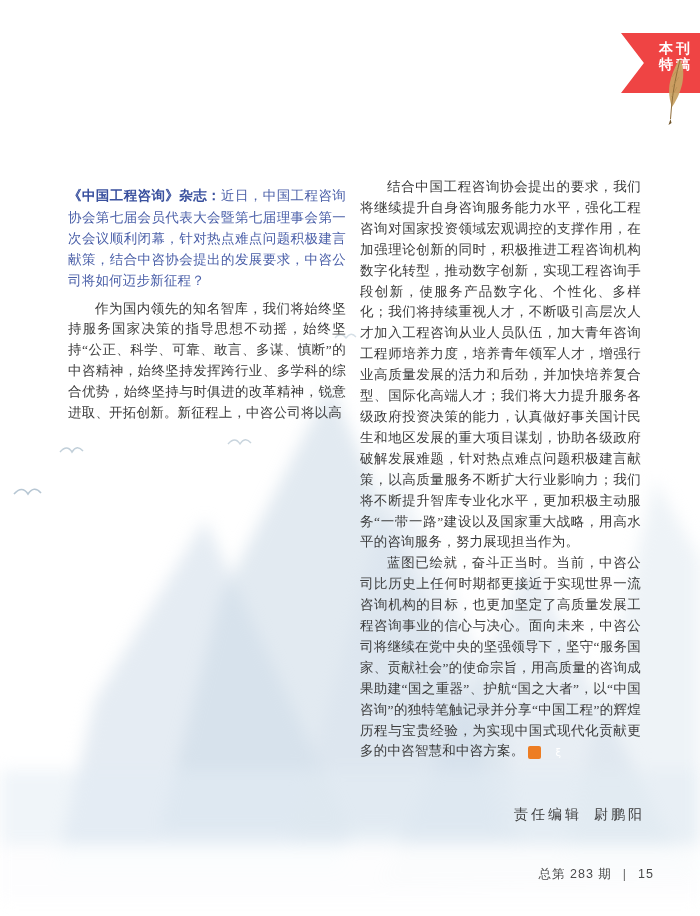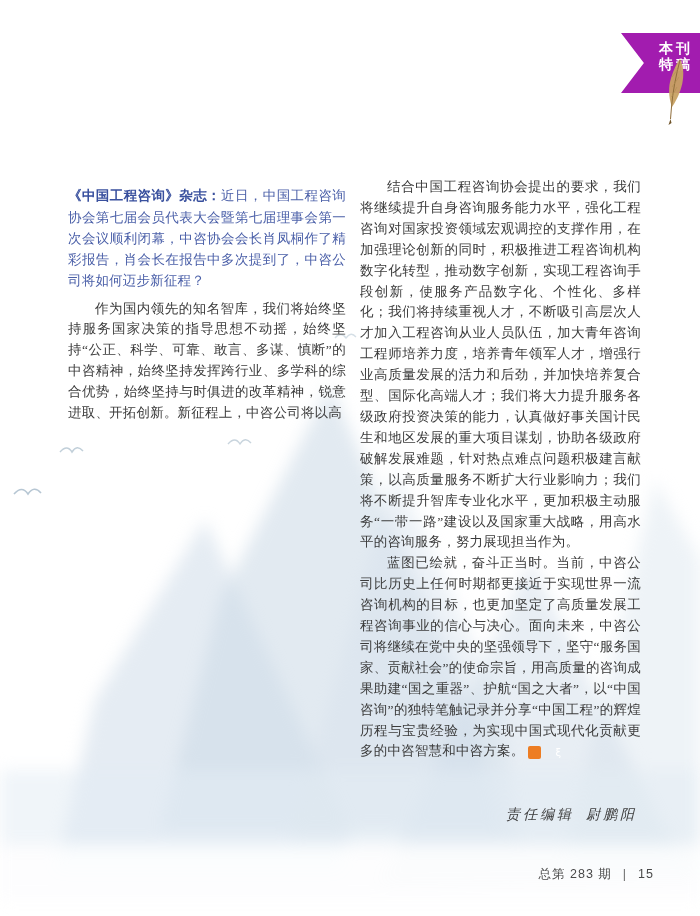--- a/index.html
+++ b/index.html
@@ -13,21 +13,21 @@
 
   
   .watermark { position:absolute; inset:0; pointer-events:none; }
   .watermark svg { position:absolute; left:0; top:0; }
   .mountains { filter: blur(8px); }
   .birds { filter: blur(0.6px); }
 
   
   .flag {
     position:absolute; top:33px; right:0; width:79px; height:60px;
-    background:#a21caf;
+    background:#ef4444;
     clip-path: polygon(0 0, 100% 0, 100% 100%, 0 100%, 29% 50%);
     z-index:5;
   }
   .flag-text {
     position:absolute; top:7px; right:7px;
     color:#ffffff; font-weight:bold; font-size:14px; line-height:16px;
     letter-spacing:3px; text-align:left;
     font-family:"Liberation Sans", sans-serif;
   }
   .quill { position:absolute; top:57px; right:13px; z-index:6; }
@@ -52,22 +52,22 @@
   .endmark {
     display:inline-block; width:13px; height:13px;
     background:#ed7d23; color:#ffffff;
     font-size:10px; line-height:13px; text-align:center;
     vertical-align:-1px; margin-left:4px; border-radius:2px;
     font-family:"DejaVu Sans", sans-serif;
   }
 
   
   .editor {
-    position:absolute; top:806px; right:63px;
-    font-style:italic; font-size:14px; letter-spacing:3px;
+    position:absolute; top:806px; right:55px;
+    font-size:14px; letter-spacing:3px;
     color:#3d3d3d; z-index:2;
   }
   .editor .gap { display:inline-block; width:12px; }
   .page-footer {
     position:absolute; top:866px; right:46px;
     font-size:12.5px; color:#494949; letter-spacing:1px; z-index:2;
     font-family:"Liberation Sans", sans-serif;
   }
   .page-footer .sep { margin:0 11px; color:#6b6b6b; }
 </style>
@@ -100,21 +100,21 @@
   </div>
 </div>
 <svg class="quill" width="30" height="72" viewBox="0 0 30 72">
   <path d="M23 2 C 29 14, 27 32, 15 50 C 12.5 43, 11 34, 13 25 C 15.5 15, 19 7, 23 2 Z" fill="#c8a263" opacity="0.95"></path>
   <path d="M23 3 C 19 18, 15.5 36, 14.5 50 L 13.5 62" stroke="#8f6d3b" stroke-width="1" fill="none"></path>
   <path d="M21 12 L 15 20 M22 20 L 15 30 M20 30 L 14.5 40" stroke="#b28e50" stroke-width="0.8" fill="none" opacity="0.8"></path>
   <path d="M13.5 62 l -2 6 l 3 -2 Z" fill="#6f5429"></path>
 </svg>
 
 <div class="col col-left">
-  <p class="para question"><b class="q-prefix">《中国工程咨询》杂志：</b><span>近日，中国工程咨询协会第七届会员代表大会暨第七届理事会第一次会议顺利闭幕，中咨协会会长肖凤桐作了精彩报告，肖会长在报告中多次提到了，中咨公司将如何迈步新征程？</span></p>
+  <p class="para question"><b class="q-prefix">《中国工程咨询》杂志：</b><span>近日，中国工程咨询协会第七届会员代表大会暨第七届理事会第一次会议顺利闭幕，针对热点难点问题积极建言献策，结合中咨协会提出的发展要求，中咨公司将如何迈步新征程？</span></p>
   <p class="para indent"><span>作为国内领先的知名智库，我们将始终坚持服务国家决策的指导思想不动摇，始终坚持“公正、科学、可靠、敢言、多谋、慎断”的中咨精神，始终坚持发挥跨行业、多学科的综合优势，始终坚持与时俱进的改革精神，锐意进取、开拓创新。新征程上，中咨公司将以高</span></p>
 </div>
 
 <div class="col col-right">
   <p class="para indent"><span>结合中国工程咨询协会提出的要求，我们将继续提升自身咨询服务能力水平，强化工程咨询对国家投资领域宏观调控的支撑作用，在加强理论创新的同时，积极推进工程咨询机构数字化转型，推动数字创新，实现工程咨询手段创新，使服务产品数字化、个性化、多样化；我们将持续重视人才，不断吸引高层次人才加入工程咨询从业人员队伍，加大青年咨询工程师培养力度，培养青年领军人才，增强行业高质量发展的活力和后劲，并加快培养复合型、国际化高端人才；我们将大力提升服务各级政府投资决策的能力，认真做好事关国计民生和地区发展的重大项目谋划，协助各级政府破解发展难题，针对热点难点问题积极建言献策，以高质量服务不断扩大行业影响力；我们将不断提升智库专业化水平，更加积极主动服务“一带一路”建设以及国家重大战略，用高水平的咨询服务，努力展现担当作为。</span></p>
   <p class="para indent"><span>蓝图已绘就，奋斗正当时。当前，中咨公司比历史上任何时期都更接近于实现世界一流咨询机构的目标，也更加坚定了高质量发展工程咨询事业的信心与决心。面向未来，中咨公司将继续在党中央的坚强领导下，坚守“服务国家、贡献社会”的使命宗旨，用高质量的咨询成果助建“国之重器”、护航“国之大者”，以“中国咨询”的独特笔触记录并分享“中国工程”的辉煌历程与宝贵经验，为实现中国式现代化贡献更多的中咨智慧和中咨方案。</span><span class="endmark">ξ</span></p>
 </div>
 
 <div class="editor">
   <span>责任编辑</span><span class="gap"></span><span>尉鹏阳</span>

